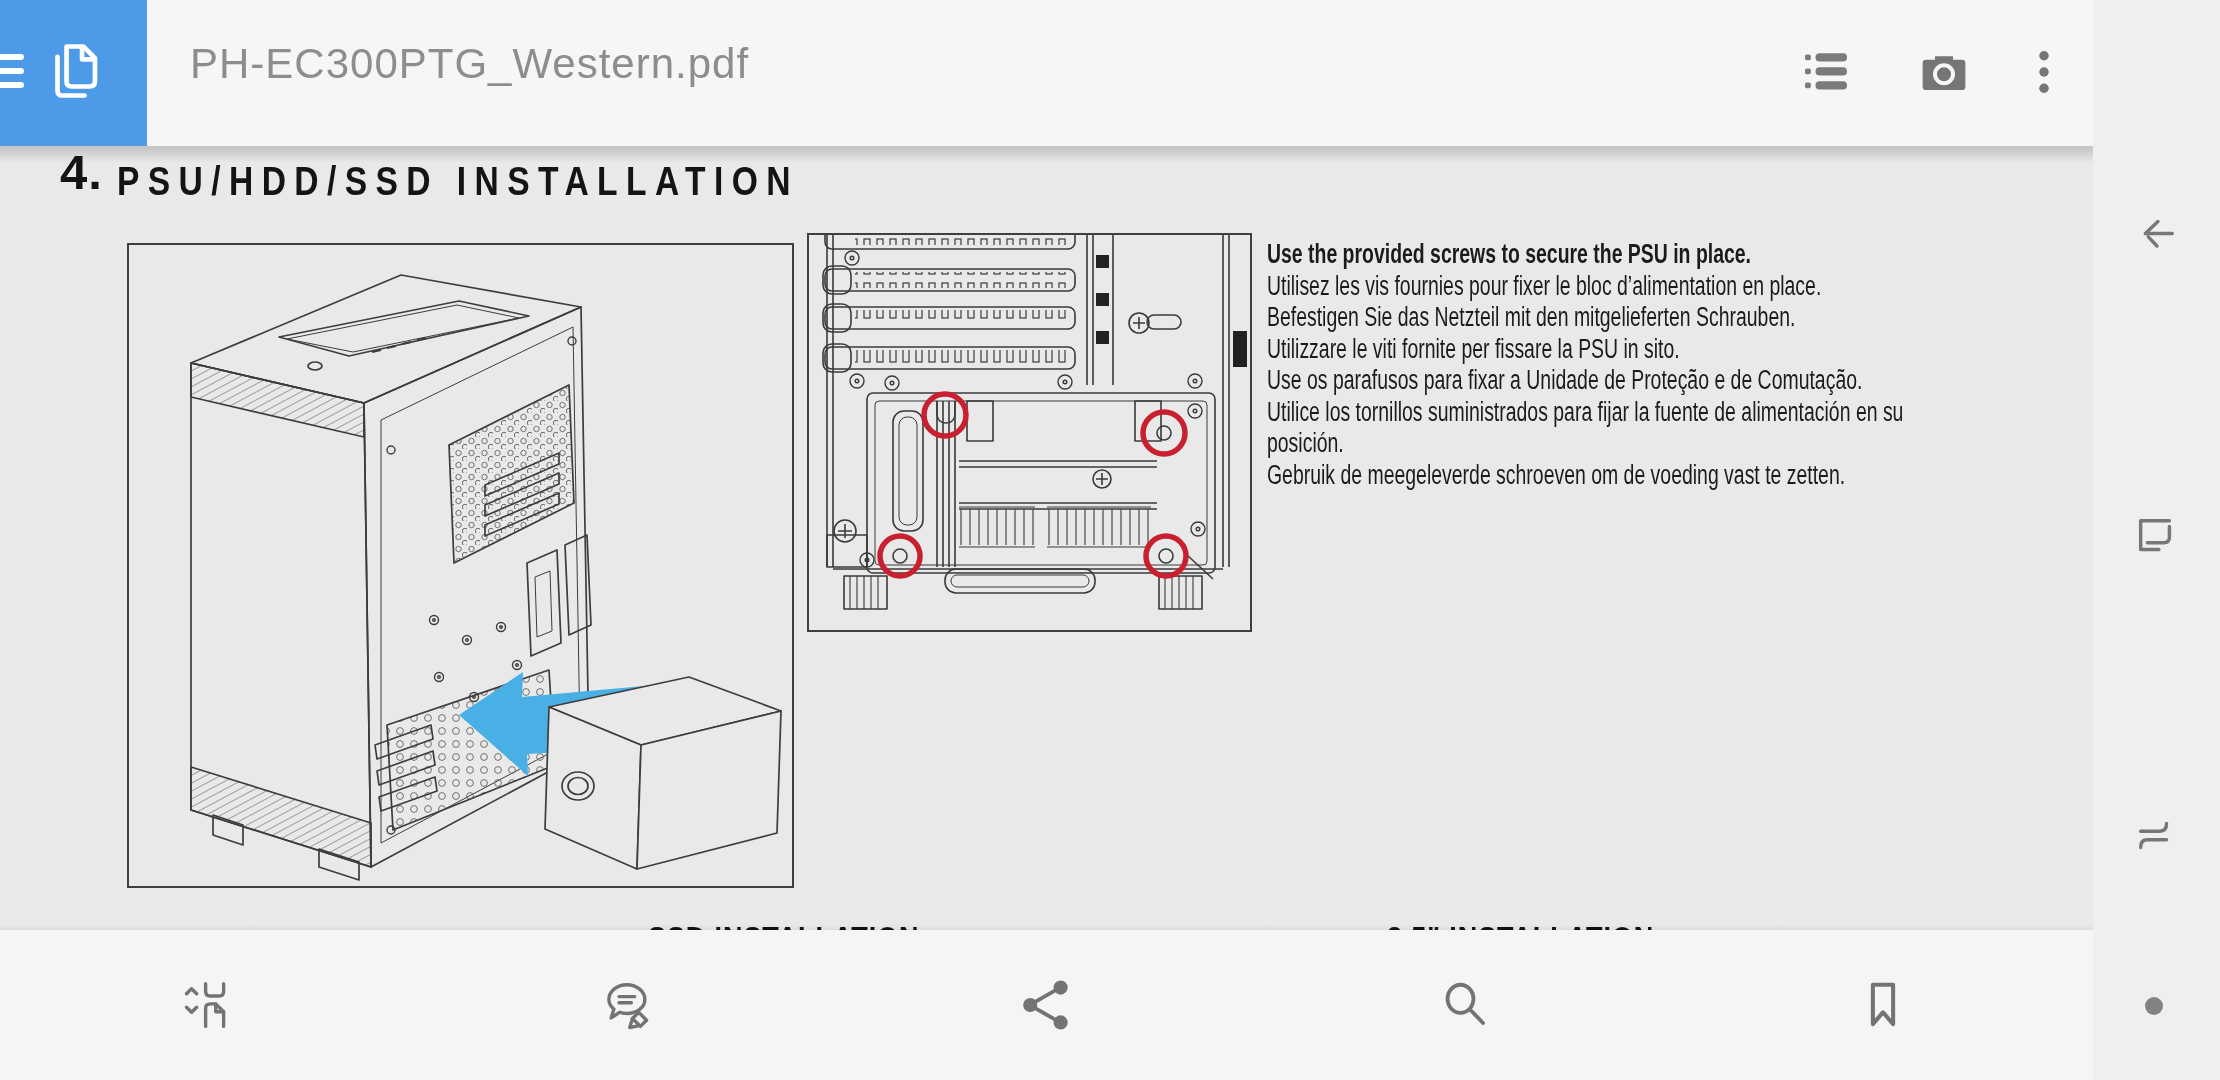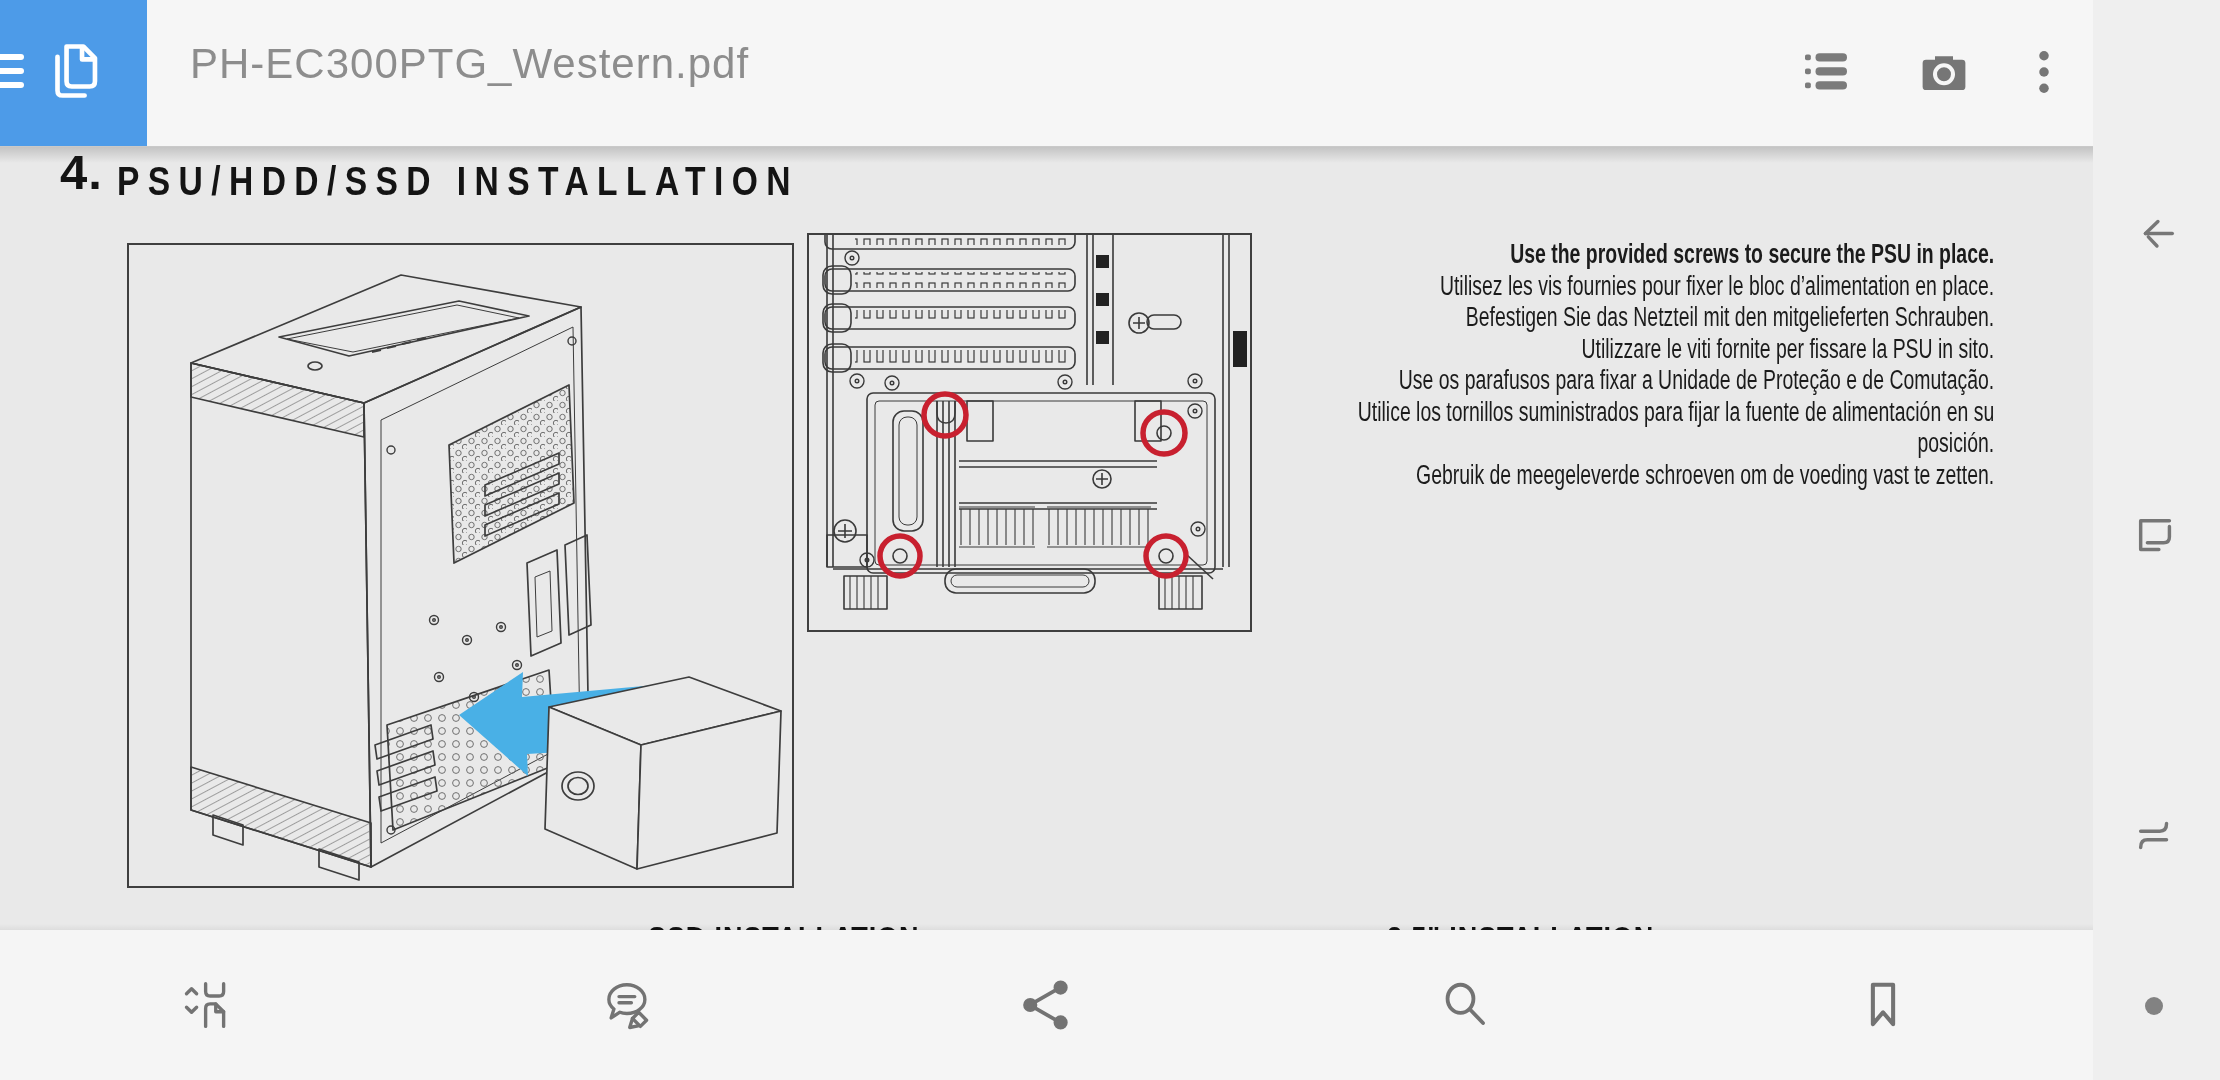--- a/index.html
+++ b/index.html
@@ -1,17 +1,17 @@
 <!DOCTYPE html>
 <html><head>
 <meta charset="utf-8">
 <style>
   html,body{margin:0;padding:0;background:#ddd;}
   .screen{position:relative;width:2220px;height:1080px;overflow:hidden;
-          background:#efefef;font-family:"Liberation Sans",sans-serif;text-align:right;}
+          background:#efefef;font-family:"Liberation Sans",sans-serif;}
   
   .right-rail{position:absolute;right:0;top:0;width:127px;height:1080px;background:#efefef;}
   .rail-btn{position:absolute;left:40px;width:46px;height:46px;background:none;border:none;padding:0;cursor:pointer;}
   .rail-btn svg{display:block;}
   .rail-dot{position:absolute;left:52px;top:997px;width:18px;height:18px;border-radius:50%;background:#828282;}
   
   .header{position:absolute;left:0;top:0;width:2093px;height:146px;background:#f6f6f6;}
   .blue-tab{position:absolute;left:0;top:0;width:147px;height:146px;background:#4d9be8;border:none;padding:0;overflow:hidden;cursor:pointer;}
   .burger{position:absolute;left:-20px;top:50px;}
   .copy-ic{position:absolute;left:42px;top:40px;}

